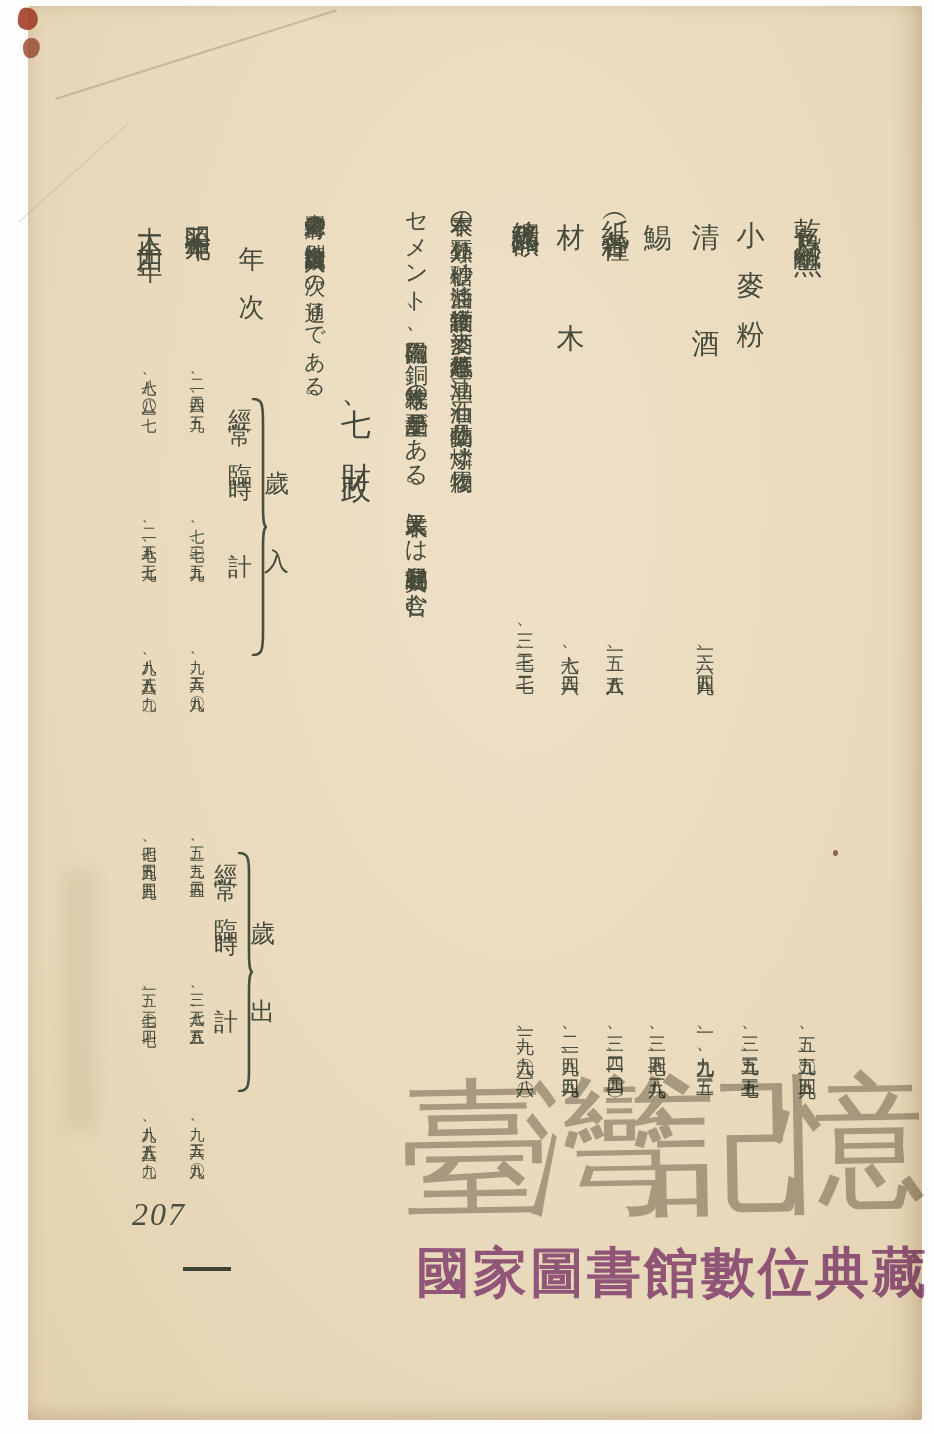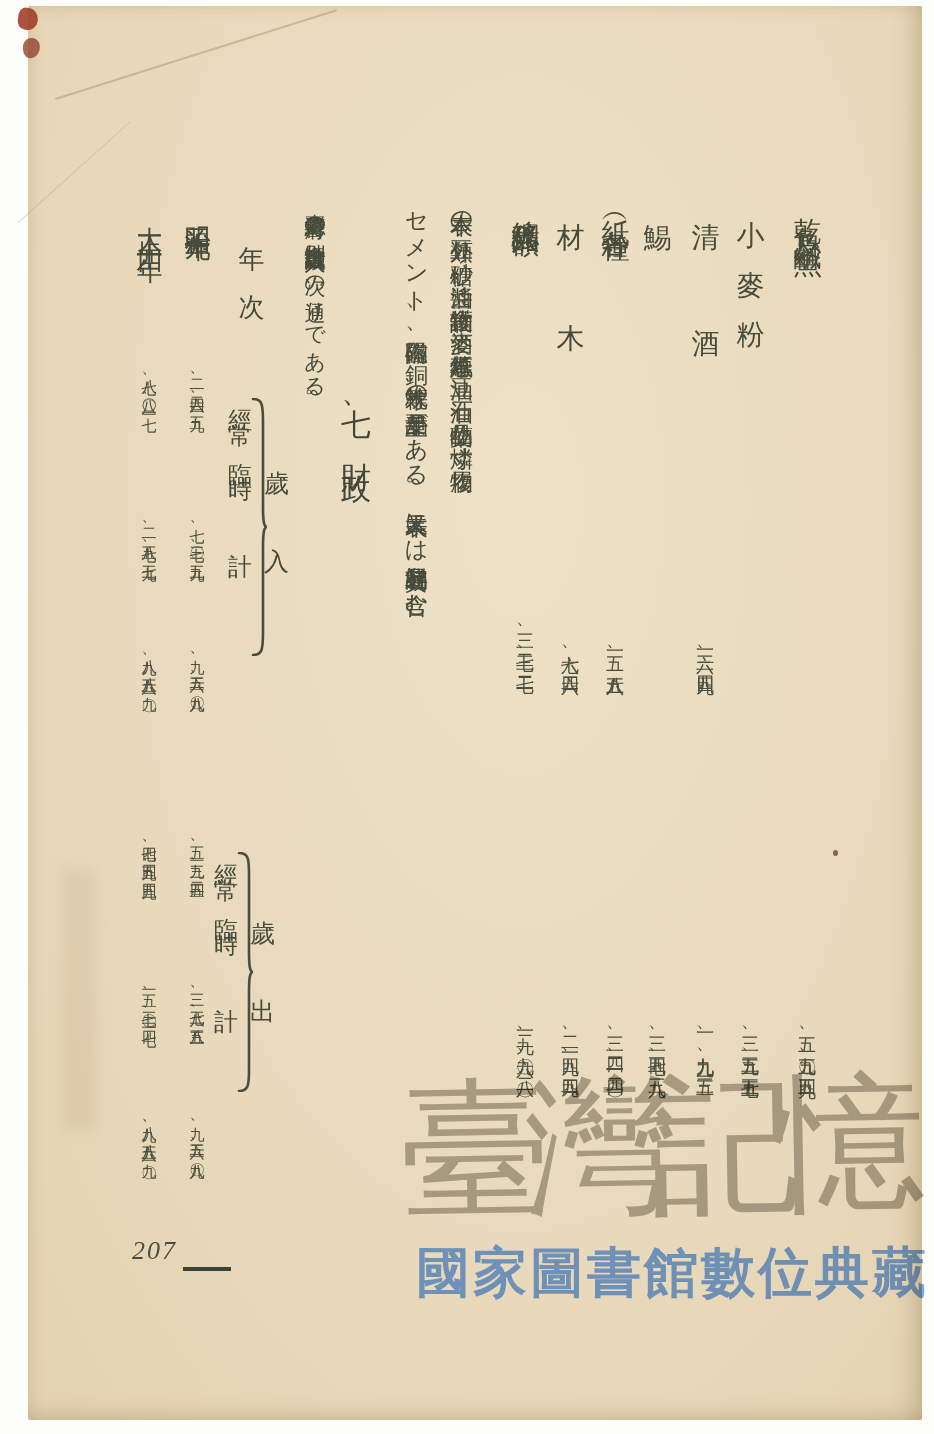--- a/index.html
+++ b/index.html
@@ -103,18 +103,18 @@
   <div class="v fnum" style="left:189px;top:982px;">三、七三八、八五三</div>
   <div class="v fnum" style="left:189px;top:1115px;">九、六五二、〇九八</div>
 
   <div class="v fnum" style="left:141px;top:368px;">八七、〇〇八、一七一</div>
   <div class="v fnum" style="left:141px;top:517px;">二、八五七、七三九</div>
   <div class="v fnum" style="left:141px;top:648px;">八九、八六五、九一〇</div>
   <div class="v fnum" style="left:141px;top:835px;">七四、四九五、四九三</div>
   <div class="v fnum" style="left:141px;top:982px;">一五、三七〇、四一七</div>
   <div class="v fnum" style="left:141px;top:1115px;">八九、八六五、九一〇</div>
 
-  <div style="position:absolute;left:132px;top:1236px;font-size:26px;font-style:italic;color:#4a4d3f;letter-spacing:2px;">207</div>
+  <div style="position:absolute;left:132px;top:1196px;font-size:32px;font-style:italic;color:#4a4d3f;letter-spacing:2px;">207</div>
   <div class="dash" style="left:183px;top:1267px;width:48px;height:4px;"></div>
 
   <div class="wm" style="left:400px;top:1072px;font-size:150px;letter-spacing:-25px;color:#7c7566;opacity:.55;transform:rotate(-1deg);">臺灣記憶</div>
-  <div class="wm" style="left:416px;top:1246px;font-size:54px;letter-spacing:3px;color:#3b82f6;opacity:.68;font-weight:600;">國家圖書館數位典藏</div>
+  <div class="wm" style="left:416px;top:1246px;font-size:54px;letter-spacing:3px;color:#701a75;opacity:.68;font-weight:600;">國家圖書館數位典藏</div>
 </div>
 
 </body></html>

